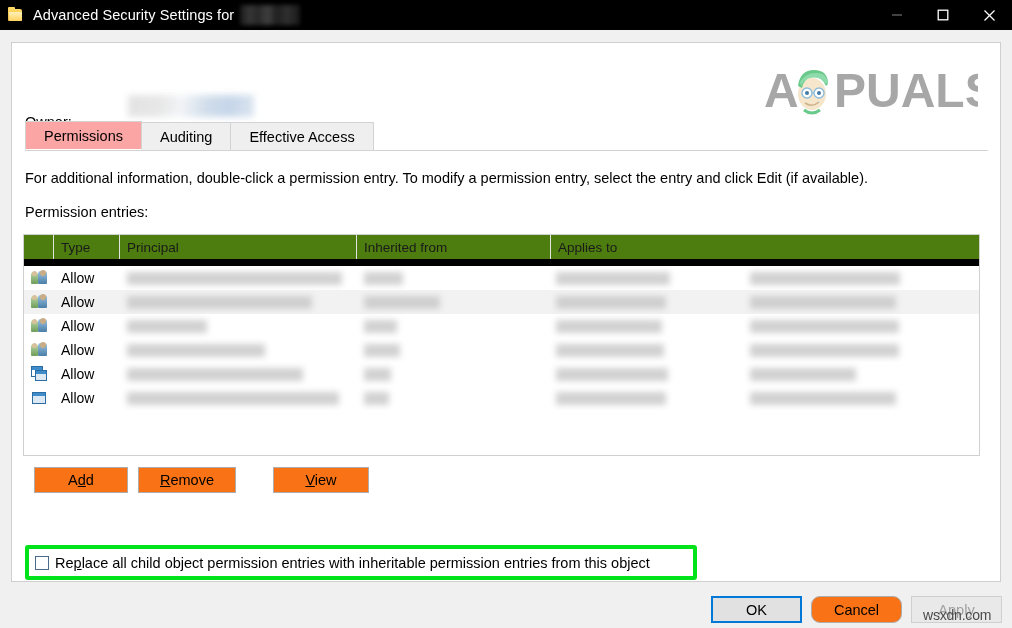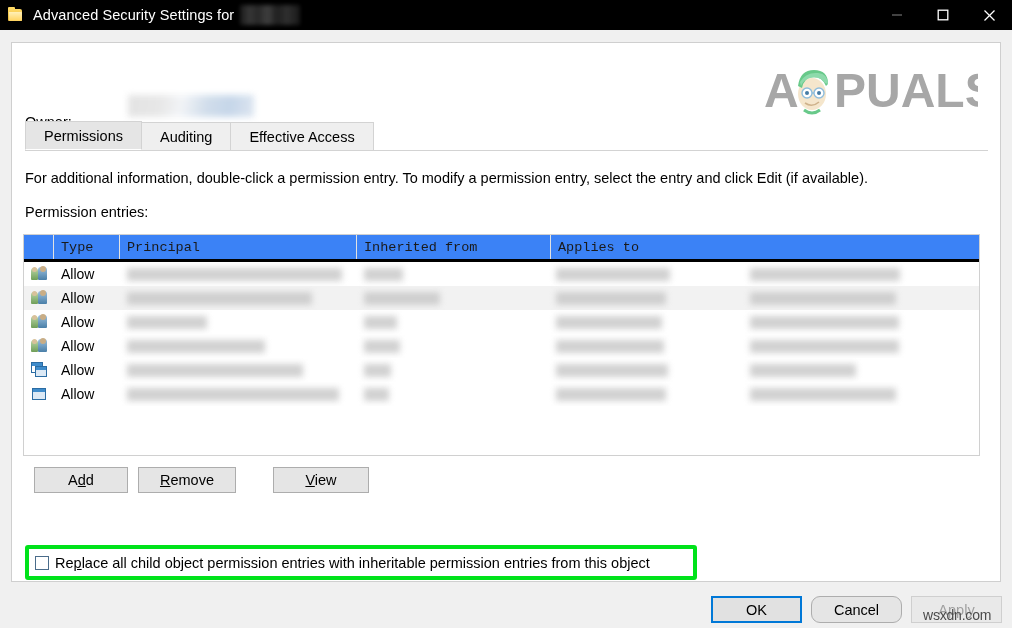--- a/index.html
+++ b/index.html
@@ -163,21 +163,21 @@
     justify-content: center;
     font-size: 14.5px;
     color: #000000;
     box-sizing: border-box;
     background: #efefef;
     border: 1px solid #d3d3d3;
     border-bottom: none;
     margin-right: -1px;
   }
   .tab.active {
-    background: #e5e5e5;
+    background: #fca5a5;
     height: 29px;
     border-bottom: 1px solid #ffffff;
     position: relative;
     z-index: 2;
     margin-top: 29px;
   }
 
   
   .info-text {
     position: absolute;
@@ -203,23 +203,22 @@
     width: 957px;
     height: 222px;
     background: #ffffff;
     border: 1px solid #d0d0d0;
     box-sizing: border-box;
     overflow: hidden;
   }
   .list-header {
     display: flex;
     height: 24px;
-    border-bottom: 3px solid #000000;
-    background: #3b82f6;
-    font-family: Liberation Mono, monospace;
+    border-bottom: 7px solid #000000;
+    background: #4d7c0f;
   }
   .hcell {
     font-size: 13.5px;
     color: #1a1a1a;
     padding-left: 7px;
     display: flex;
     align-items: center;
     box-sizing: border-box;
     border-right: 1px solid #e2e2e2;
     white-space: nowrap;
@@ -295,21 +294,21 @@
     background: #dce9f5; border: 1px solid #2b6ca3; box-sizing: border-box;
   }
   .ico-window .w-front::before {
     content: ""; position: absolute; left: 0; top: 0; right: 0; height: 3px;
     background: #3f8ccb;
   }
   .ico-window.single .w-front { left: 1px; top: 2px; width: 14px; height: 12px; }
 
   
   .btn {
-    background: #e5e5e5;
+    background: #f97316;
     border: 1px solid #adadad;
     font-size: 14.5px;
     color: #000000;
     font-family: "Liberation Sans", sans-serif;
     display: inline-flex;
     align-items: center;
     justify-content: center;
     box-sizing: border-box;
     padding: 0;
   }

